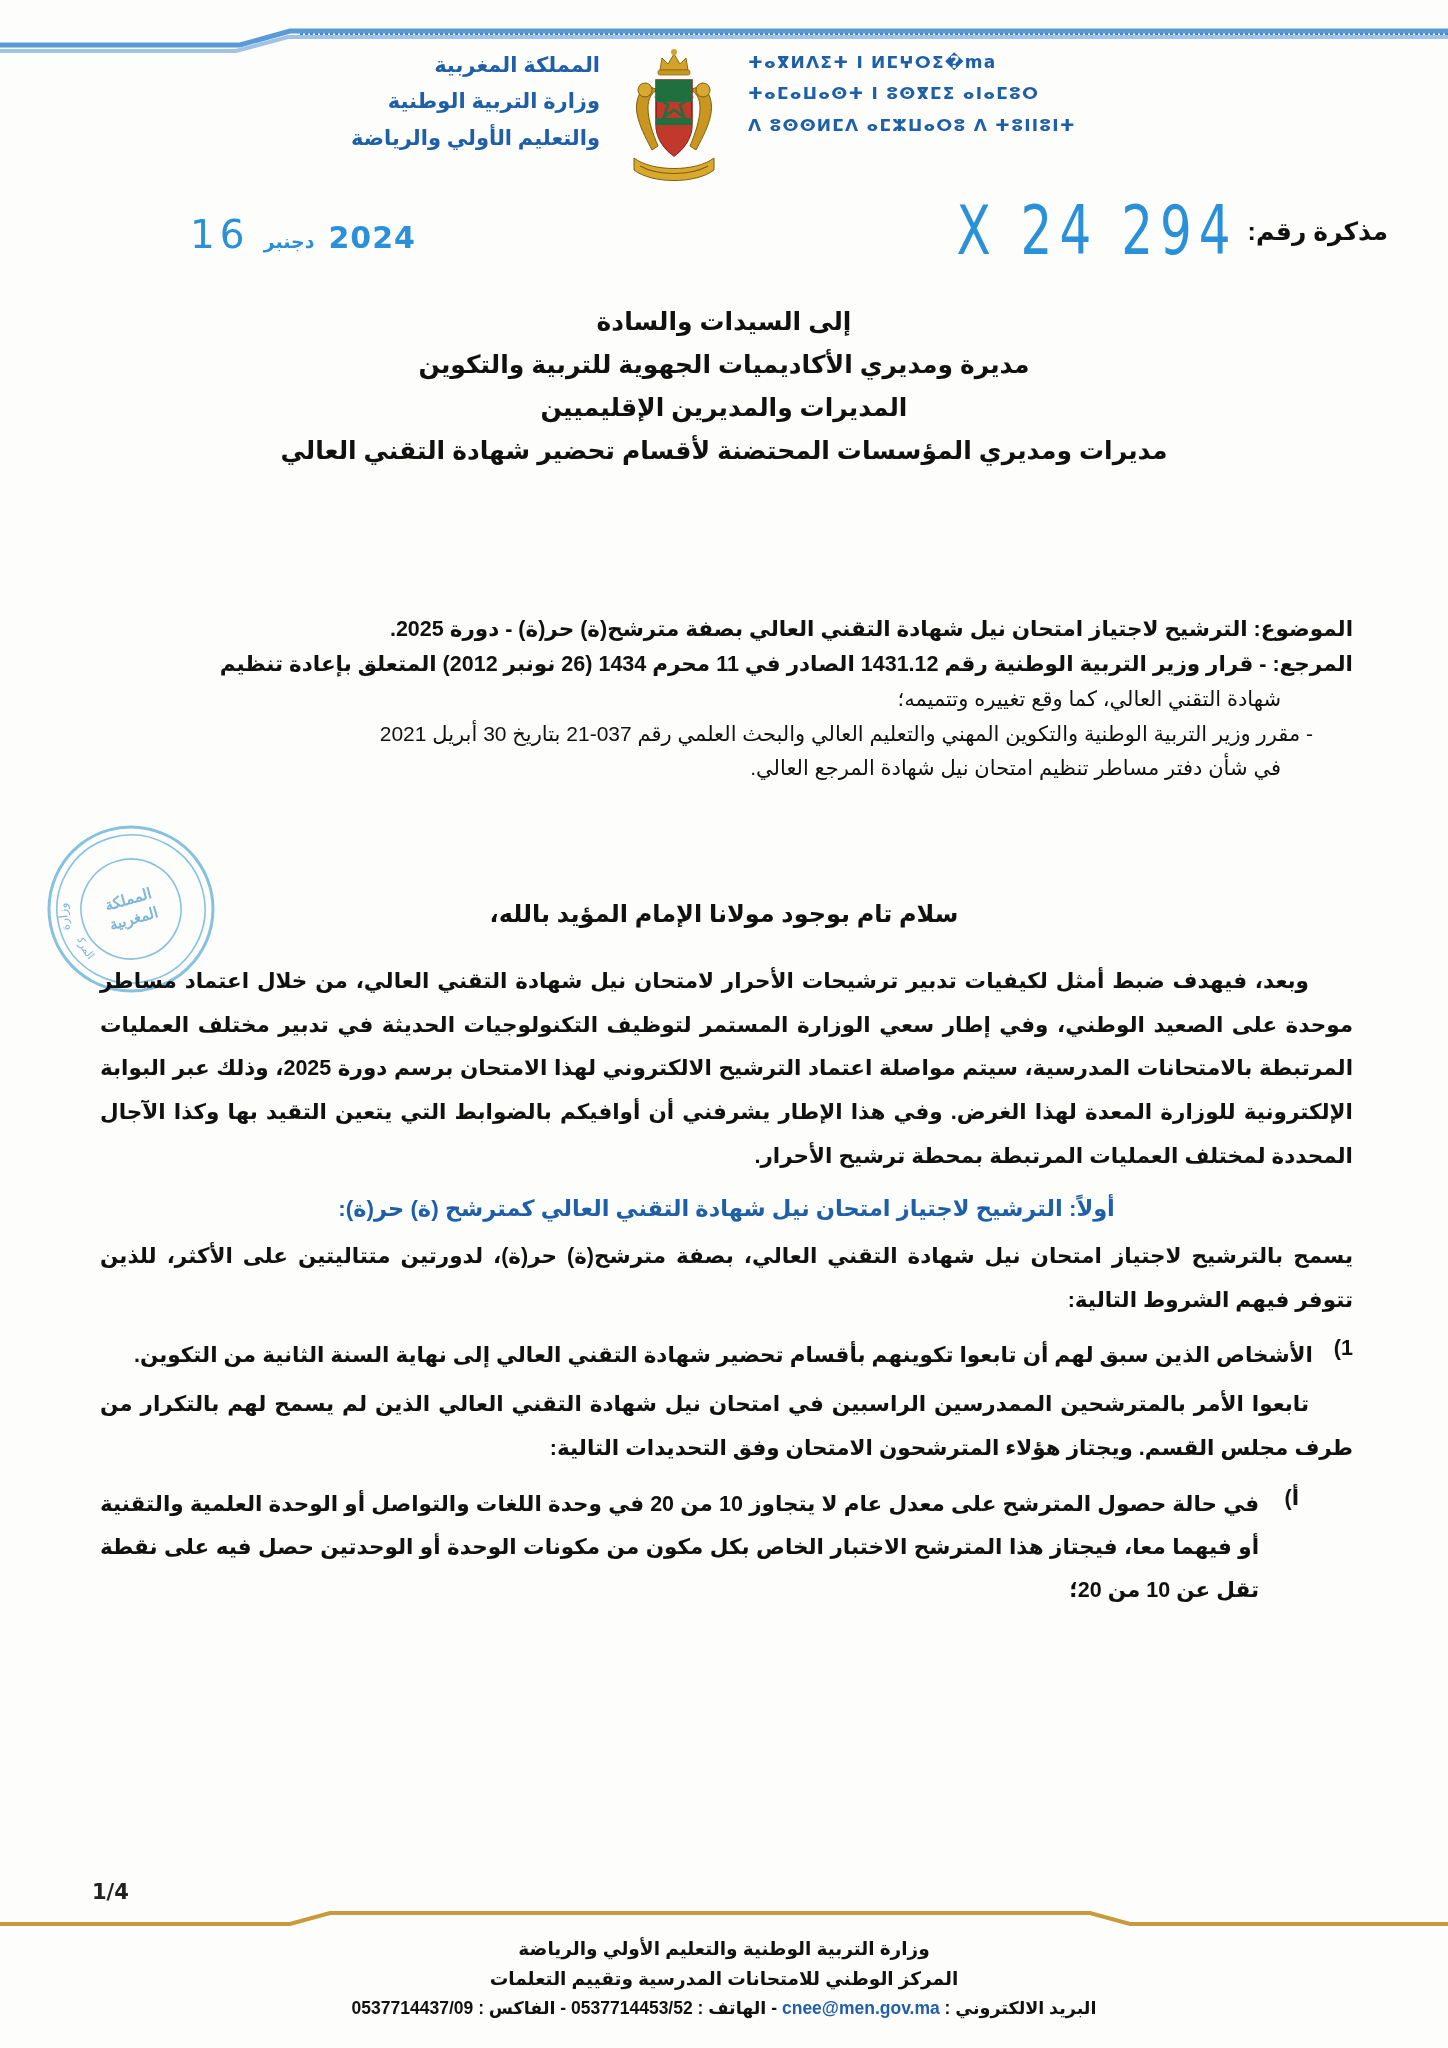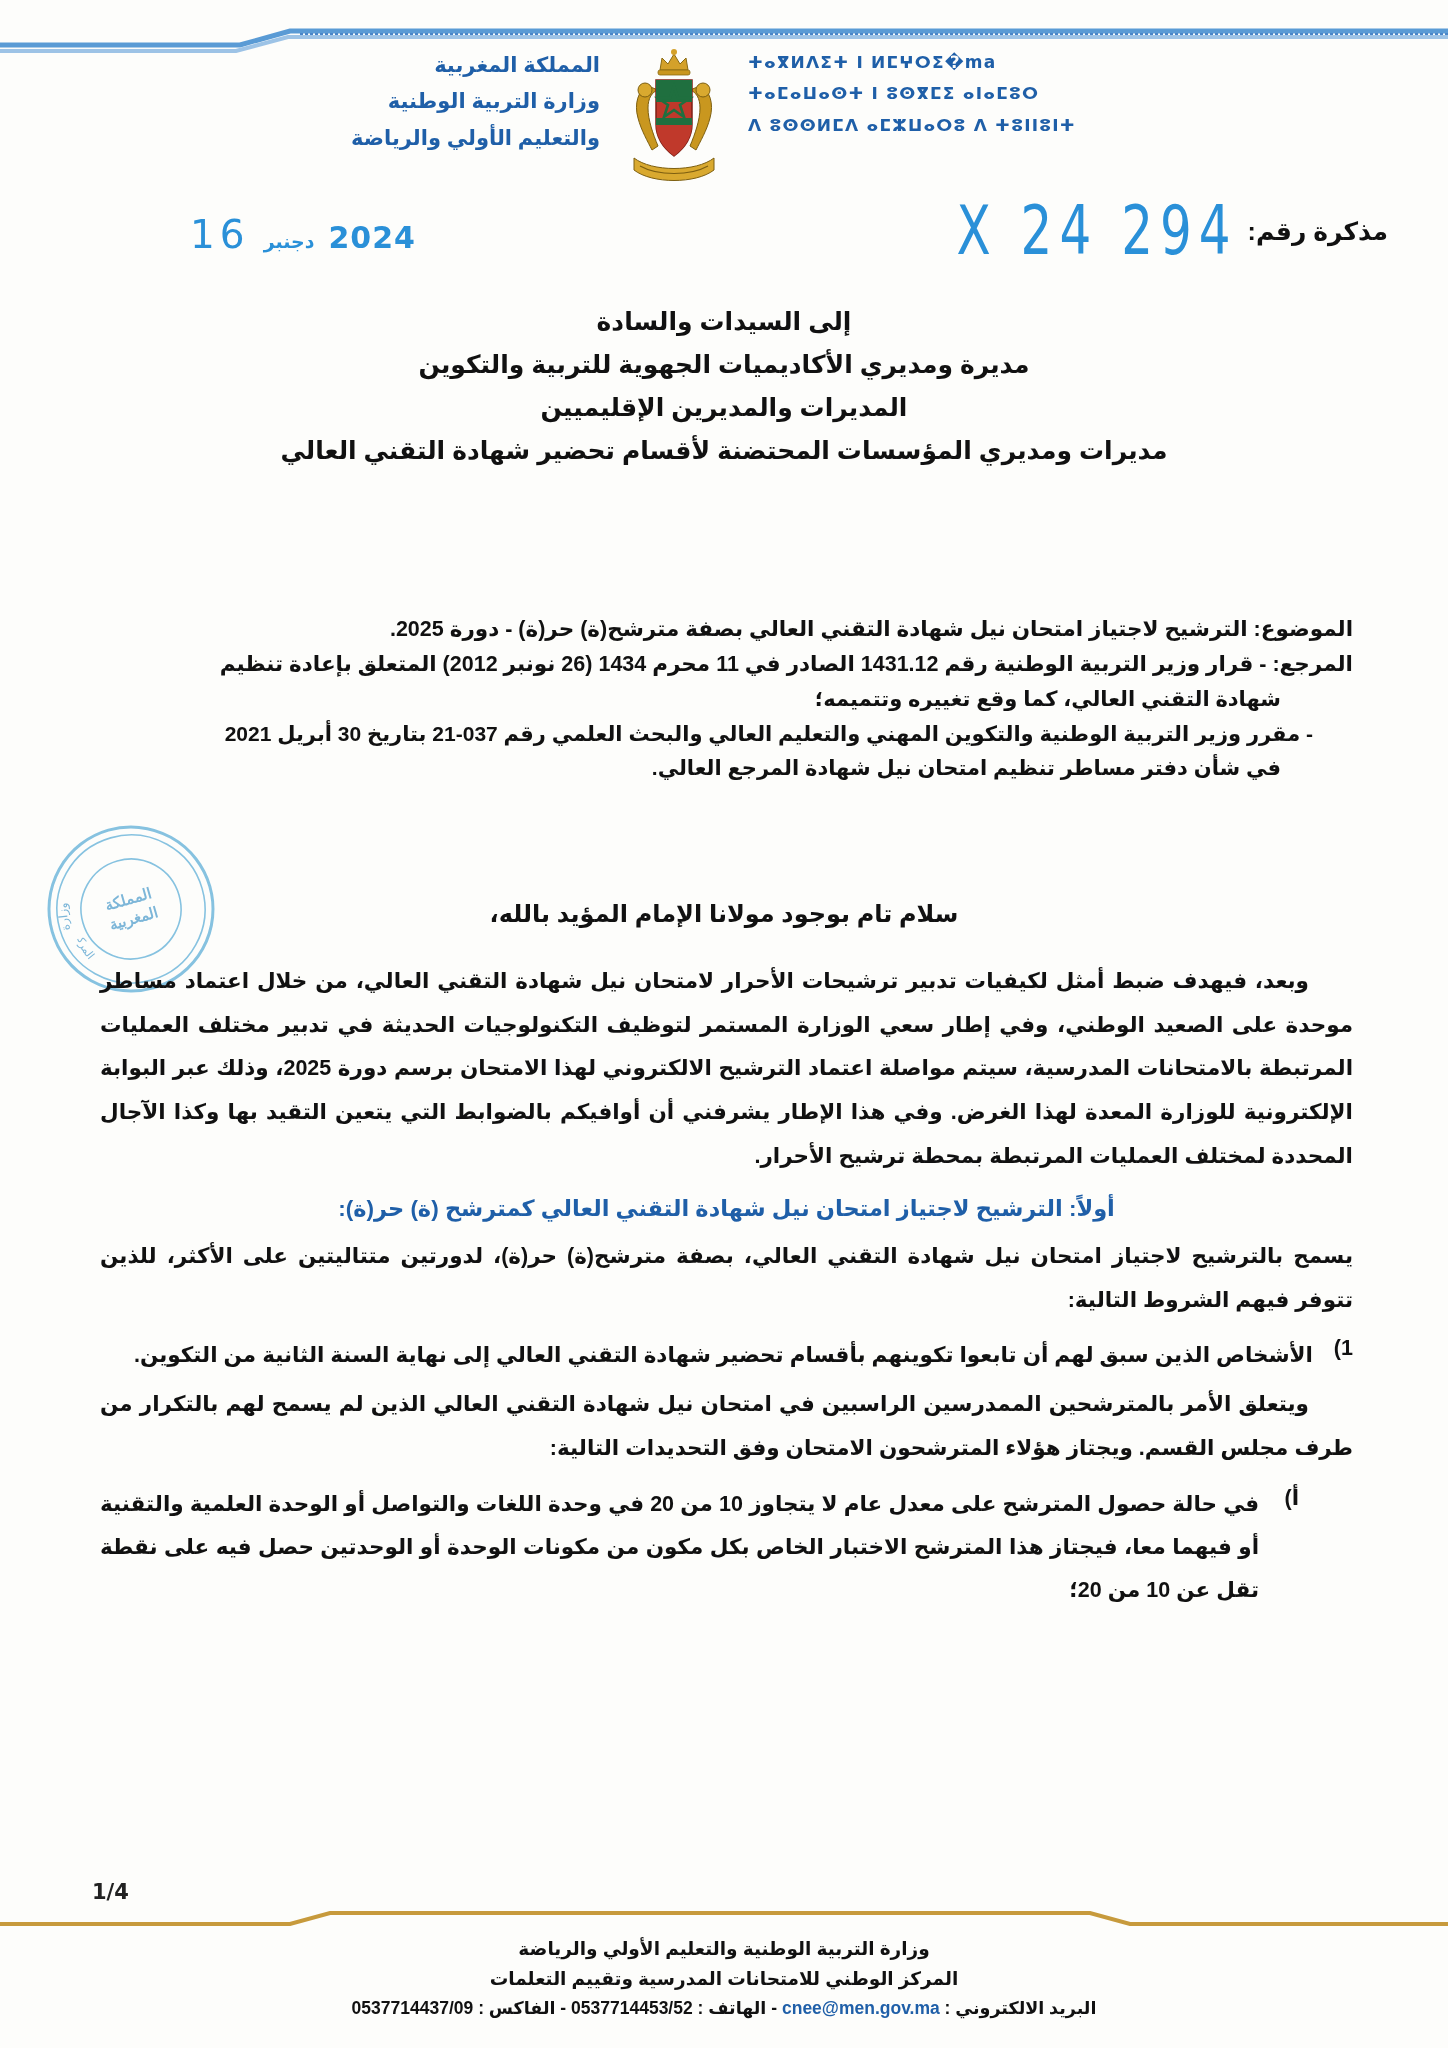--- a/index.html
+++ b/index.html
@@ -157,21 +157,21 @@
     display: block;
     font-size: 21.5px;
     font-weight: 700;
     line-height: 1.62;
     color: #111;
     text-align: right;
   }
   .line-row .lbl { font-weight: 700; }
   .ref-item {
     font-size: 21px;
-    font-weight: 700;
+    font-weight: 400;
     line-height: 1.66;
     text-align: right;
     color: #111;
   }
   .ref-indent { padding-right: 72px; }
   .ref-indent2 { padding-right: 40px; }
 
   
   .salutation {
     position: absolute;
@@ -402,21 +402,21 @@
 
     <div class="heading-blue">أولاً: الترشيح لاجتياز امتحان نيل شهادة التقني العالي كمترشح (ة) حر(ة):</div>
 
     <div class="para">يسمح بالترشيح لاجتياز امتحان نيل شهادة التقني العالي، بصفة مترشح(ة) حر(ة)، لدورتين متتاليتين على الأكثر، للذين تتوفر فيهم الشروط التالية:</div>
 
     <div class="num-item">
       <span class="marker">1)</span>
       <span class="itxt">الأشخاص الذين سبق لهم أن تابعوا تكوينهم بأقسام تحضير شهادة التقني العالي إلى نهاية السنة الثانية من التكوين.</span>
     </div>
 
-    <div class="para indent">ويتعلق الأمر بالمترشحين الممدرسين الراسبين في امتحان نيل شهادة التقني العالي الذين لم يسمح لهم بالتكرار من طرف مجلس القسم. ويجتاز هؤلاء المترشحون الامتحان وفق التحديدات التالية:</div>
+    <div class="para indent">تابعوا الأمر بالمترشحين الممدرسين الراسبين في امتحان نيل شهادة التقني العالي الذين لم يسمح لهم بالتكرار من طرف مجلس القسم. ويجتاز هؤلاء المترشحون الامتحان وفق التحديدات التالية:</div>
 
     <div class="num-item sub-item">
       <span class="marker">أ)</span>
       <span class="itxt reg">في حالة حصول المترشح على معدل عام لا يتجاوز 10 من 20 في وحدة اللغات والتواصل أو الوحدة العلمية والتقنية أو فيهما معا، فيجتاز هذا المترشح الاختبار الخاص بكل مكون من مكونات الوحدة أو الوحدتين حصل فيه على نقطة تقل عن 10 من 20؛</span>
     </div>
 
   </div>
 
   <div class="page-num">1/4</div>
 

